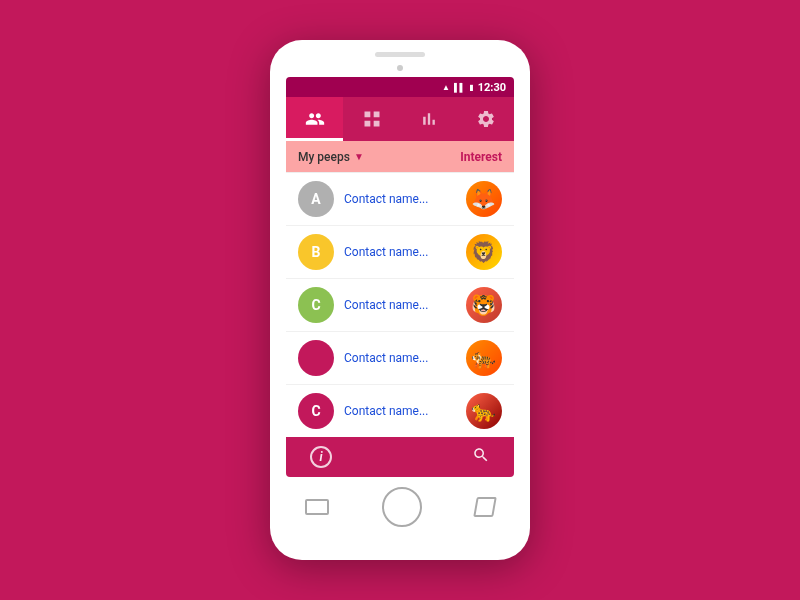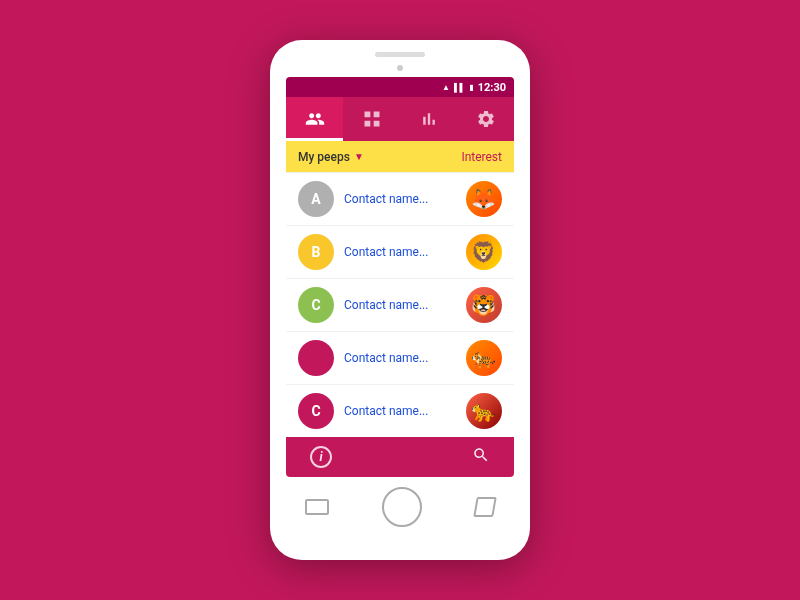--- a/index.html
+++ b/index.html
@@ -117,21 +117,21 @@
       height: 20px;
       fill: rgba(255,255,255,0.7);
     }
 
     .nav-tab.active svg {
       fill: #fff;
     }
 
     
     .sub-header {
-      background: #fde047;
+      background: #fca5a5;
       height: 32px;
       display: flex;
       align-items: center;
       justify-content: space-between;
       padding: 0 12px;
       border-bottom: 1px solid #eee;
     }
 
     .sub-header-left {
       display: flex;
@@ -146,21 +146,21 @@
     }
 
     .dropdown-arrow {
       color: #C2185B;
       font-size: 10px;
     }
 
     .sub-header-right {
       font-size: 12px;
       color: #C2185B;
-      font-weight: 400;
+      font-weight: 700;
       padding-left: 22px;
     }
 
     
     .contact-list {
       flex: 1;
       overflow-y: auto;
       background: #fff;
     }
 

